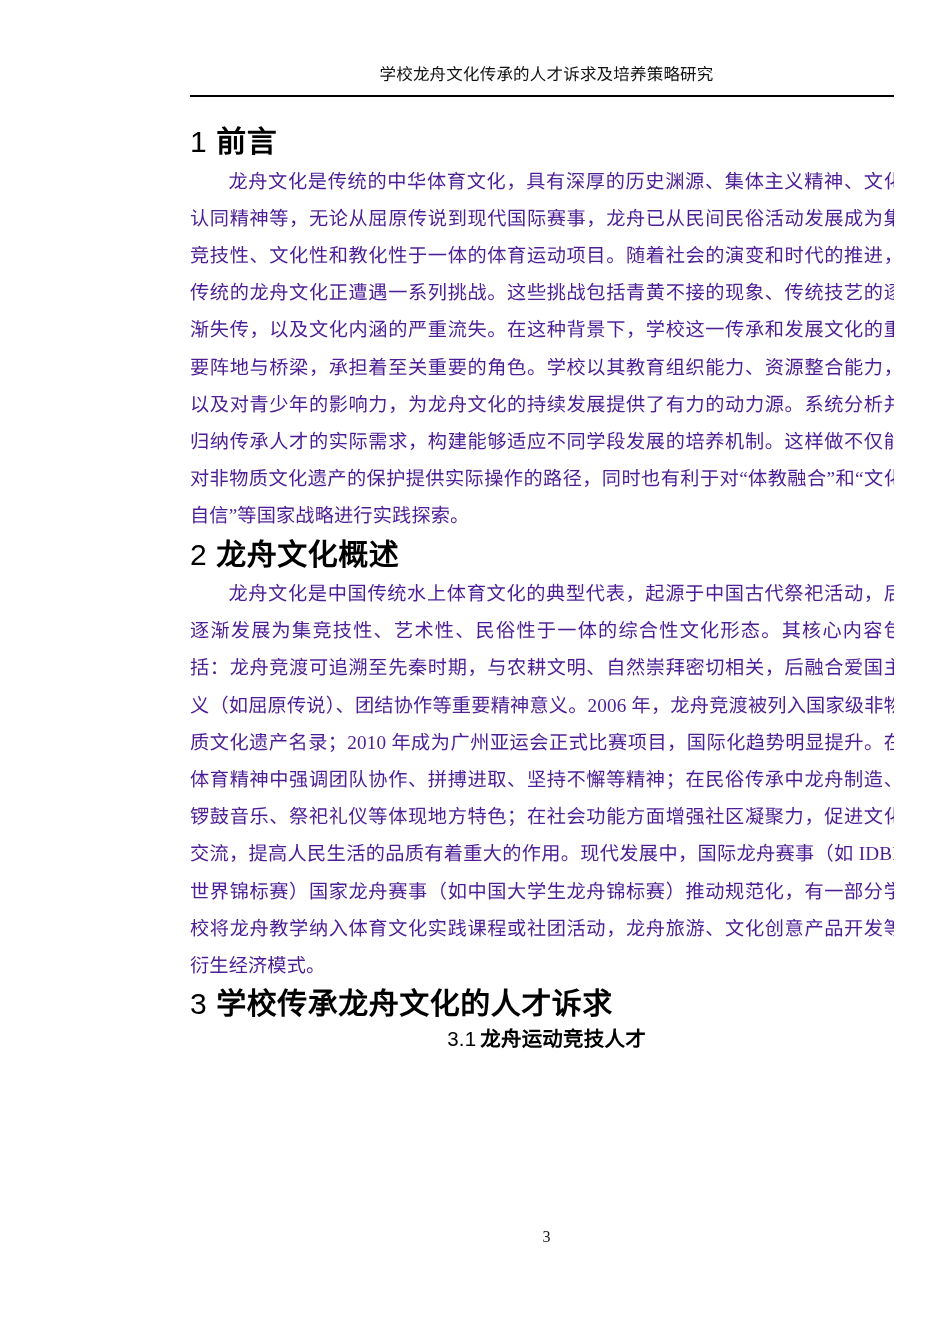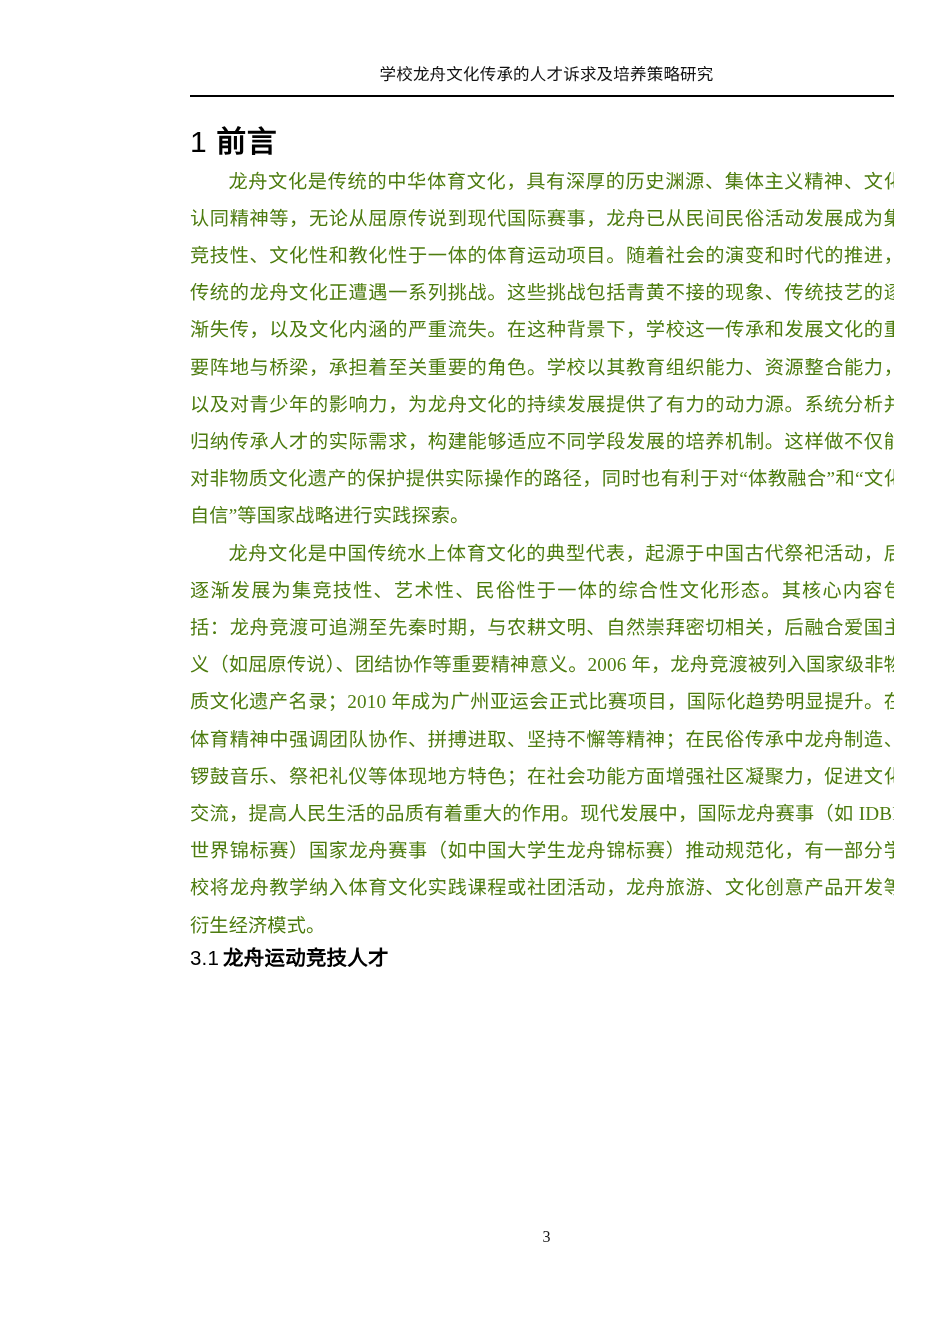--- a/index.html
+++ b/index.html
@@ -93,30 +93,30 @@
   
   p.body-par {
     font-family: "Liberation Serif", "DejaVu Serif", serif;
     font-size: 19.2px;
     line-height: 37.2px;
     margin: 0;
     padding: 0;
     text-align: justify;
     text-justify: inter-character;
     text-indent: 2em;
-    color: #4d7c0f;
+    color: #4c1d95;
     letter-spacing: 0.15px;
     word-break: break-all;
   }
 
   
   .blk-h1-first   { margin-top: 0px; }
   .blk-par-after-h1 { margin-top: 10px; }
   .blk-h1         { margin-top: 38px; }
-  .blk-h2         { margin-top: 12px; }
+  .blk-h2         { margin-top: 12px; text-align: center; }
   .blk-par-after-h2 { margin-top: 8px; }
 
   
   .page-footer {
     position: absolute;
     left: 134px;
     top: 1228px;
     width: 713px;
     text-align: center;
   }
@@ -137,22 +137,28 @@
   </div>
   <div class="header-rule"></div>
 
   <div class="content">
 
     <h1 class="h-lvl1 blk-h1-first">
       <span class="num">1</span><span>前言</span>
     </h1>
     <p class="body-par blk-par-after-h1">龙舟文化是传统的中华体育文化，具有深厚的历史渊源、集体主义精神、文化认同精神等，无论从屈原传说到现代国际赛事，龙舟已从民间民俗活动发展成为集竞技性、文化性和教化性于一体的体育运动项目。随着社会的演变和时代的推进，传统的龙舟文化正遭遇一系列挑战。这些挑战包括青黄不接的现象、传统技艺的逐渐失传，以及文化内涵的严重流失。在这种背景下，学校这一传承和发展文化的重要阵地与桥梁，承担着至关重要的角色。学校以其教育组织能力、资源整合能力，以及对青少年的影响力，为龙舟文化的持续发展提供了有力的动力源。系统分析并归纳传承人才的实际需求，构建能够适应不同学段发展的培养机制。这样做不仅能对非物质文化遗产的保护提供实际操作的路径，同时也有利于对“体教融合”和“文化自信”等国家战略进行实践探索。</p>
 
+    <h1 class="h-lvl1 blk-h1">
+      <span class="num">2</span><span>龙舟文化概述</span>
+    </h1>
     <p class="body-par blk-par-after-h1">龙舟文化是中国传统水上体育文化的典型代表，起源于中国古代祭祀活动，后逐渐发展为集竞技性、艺术性、民俗性于一体的综合性文化形态。其核心内容包括：龙舟竞渡可追溯至先秦时期，与农耕文明、自然崇拜密切相关，后融合爱国主义（如屈原传说）、团结协作等重要精神意义。2006 年，龙舟竞渡被列入国家级非物质文化遗产名录；2010 年成为广州亚运会正式比赛项目，国际化趋势明显提升。在体育精神中强调团队协作、拼搏进取、坚持不懈等精神；在民俗传承中龙舟制造、锣鼓音乐、祭祀礼仪等体现地方特色；在社会功能方面增强社区凝聚力，促进文化交流，提高人民生活的品质有着重大的作用。现代发展中，国际龙舟赛事（如 IDBF 世界锦标赛）国家龙舟赛事（如中国大学生龙舟锦标赛）推动规范化，有一部分学校将龙舟教学纳入体育文化实践课程或社团活动，龙舟旅游、文化创意产品开发等衍生经济模式。</p>
 
+    <h1 class="h-lvl1 blk-h1">
+      <span class="num">3</span><span>学校传承龙舟文化的人才诉求</span>
+    </h1>
 
     <h2 class="h-lvl2 blk-h2">
       <span class="num">3.1</span><span>龙舟运动竞技人才</span>
     </h2>
 
   </div>
 
   <div class="page-footer">
     <span class="folio">3</span>
   </div>

